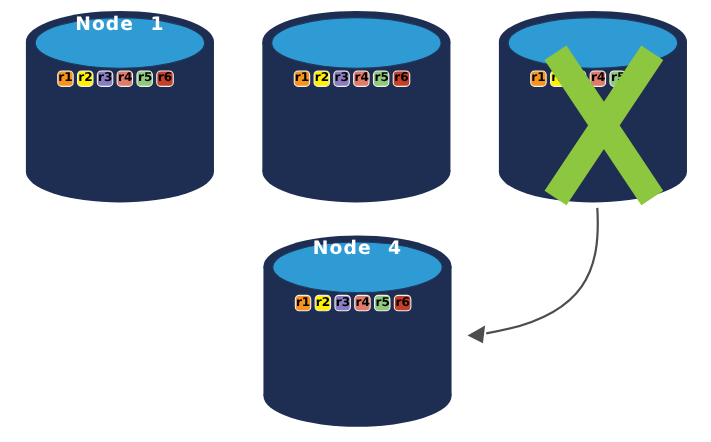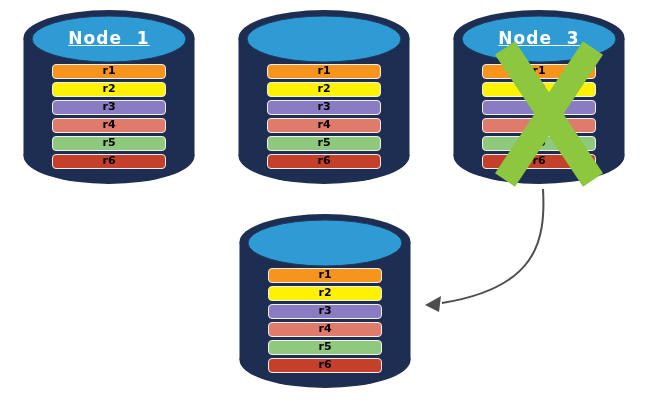--- a/index.html
+++ b/index.html
@@ -17,27 +17,27 @@
   }
   .node{position:absolute;width:172px;height:178px;}
   .pos-node1{left:23px;top:8px;}
   .pos-node2{left:238px;top:8px;}
   .pos-node3{left:453px;top:8px;}
   .pos-node4{left:239px;top:212px;}
   .cyl{position:absolute;left:0;top:0;width:172px;height:178px;}
   .cyl-body{fill:var(--navy);}
   .cyl-top{fill:var(--blue);stroke:#1d3a5f;stroke-width:1;}
   .node-title{
-    position:absolute;left:0;top:19px;width:100%;text-align:center;
+    position:absolute;left:0;top:3px;width:100%;text-align:center;
     color:var(--title);font-weight:bold;font-size:17px;line-height:22px;
-    letter-spacing:1px;word-spacing:8px;text-decoration:underline;
+    letter-spacing:1px;word-spacing:8px;
   }
   .rows{
     position:absolute;left:29px;top:56px;width:114px;
-    display:flex;flex-direction:column;gap:3px;
+    display:flex;flex-direction:row;gap:3px;
   }
   .row{
     height:15px;border-radius:4px;border:1px solid #f2f0e8;
     color:var(--rowtext);font-weight:bold;font-size:11px;line-height:12px;
     text-align:center;
   }
   .fail-x{
     display:none;position:absolute;left:34px;top:34px;width:124px;height:144px;
     overflow:visible;
   }
@@ -89,41 +89,41 @@
       </div>
 
   </div>
     <div class="node pos-node3 failed">
     <svg class="cyl" viewBox="0 0 172 178">
       <ellipse class="cyl-body" cx="86" cy="148" rx="85.5" ry="28"></ellipse>
       <rect class="cyl-body" x="0.5" y="30" width="171" height="118"></rect>
       <ellipse class="cyl-body" cx="86" cy="30" rx="85.5" ry="28"></ellipse>
       <ellipse class="cyl-top" cx="86" cy="31" rx="77" ry="23"></ellipse>
     </svg>
-    <div class="node-title">Node 3</div>
     <div class="rows">
         <div class="row" style="background: rgb(247, 148, 29);">r1</div>
         <div class="row" style="background: rgb(255, 242, 0);">r2</div>
         <div class="row" style="background: rgb(138, 124, 194);">r3</div>
         <div class="row" style="background: rgb(224, 122, 106);">r4</div>
         <div class="row" style="background: rgb(143, 201, 126);">r5</div>
         <div class="row" style="background: rgb(196, 64, 43);">r6</div>
       </div>
     <svg class="fail-x" viewBox="0 0 124 144">
       <line x1="18" y1="6" x2="106" y2="138"></line>
       <line x1="106" y1="6" x2="18" y2="138"></line>
     </svg>
   </div>
     <div class="node pos-node4">
     <svg class="cyl" viewBox="0 0 172 178">
       <ellipse class="cyl-body" cx="86" cy="148" rx="85.5" ry="28"></ellipse>
       <rect class="cyl-body" x="0.5" y="30" width="171" height="118"></rect>
       <ellipse class="cyl-body" cx="86" cy="30" rx="85.5" ry="28"></ellipse>
       <ellipse class="cyl-top" cx="86" cy="31" rx="77" ry="23"></ellipse>
     </svg>
+    <div class="node-title">Node 4</div>
     <div class="rows">
         <div class="row" style="background: rgb(247, 148, 29);">r1</div>
         <div class="row" style="background: rgb(255, 242, 0);">r2</div>
         <div class="row" style="background: rgb(138, 124, 194);">r3</div>
         <div class="row" style="background: rgb(224, 122, 106);">r4</div>
         <div class="row" style="background: rgb(143, 201, 126);">r5</div>
         <div class="row" style="background: rgb(196, 64, 43);">r6</div>
       </div>
 
   </div>

